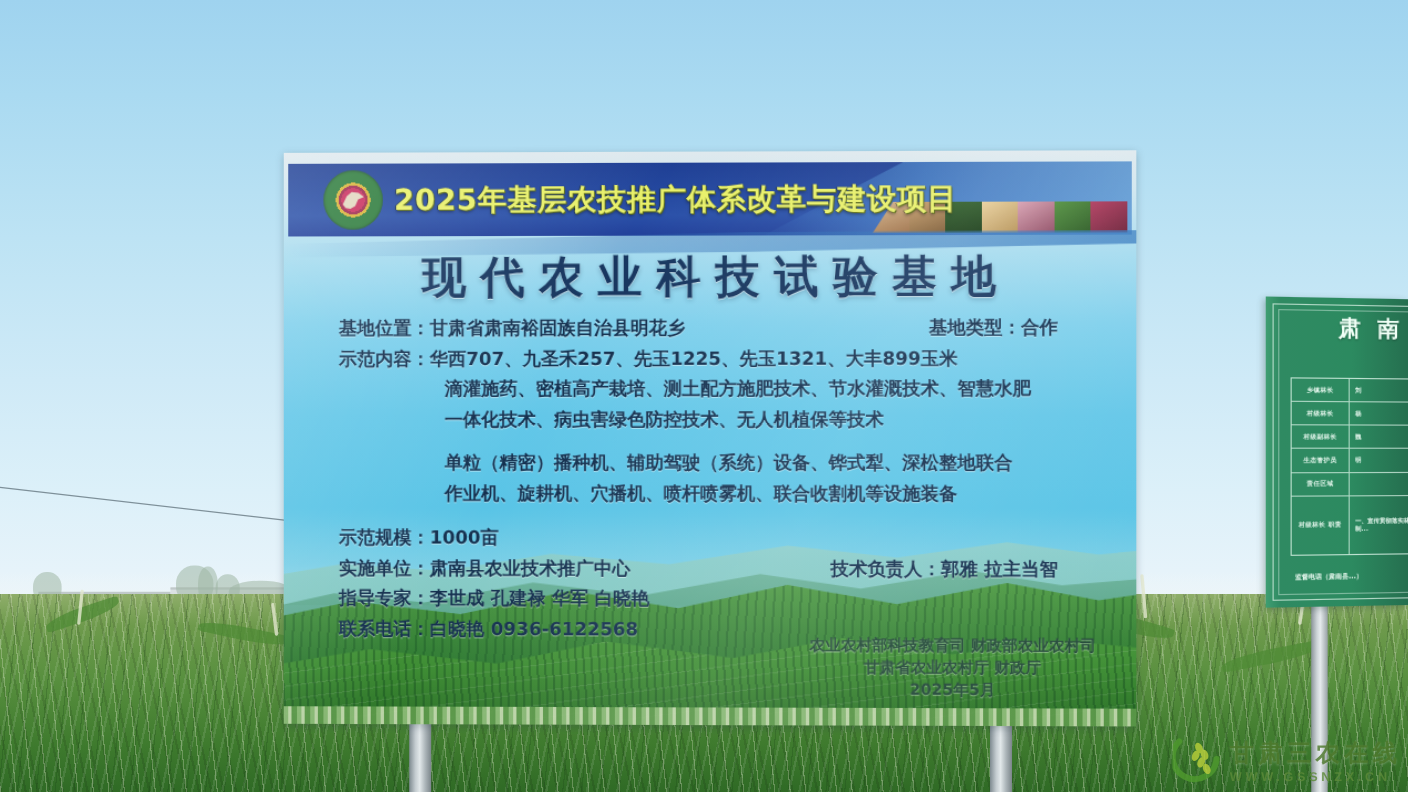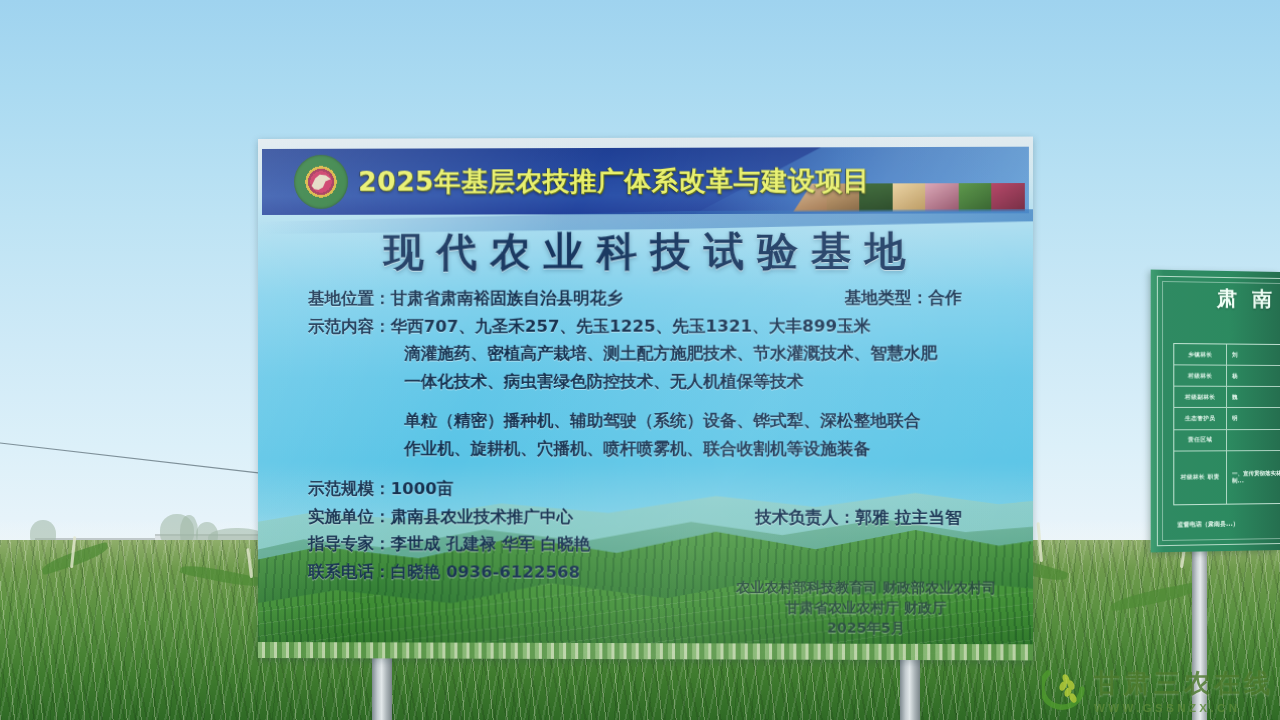--- a/index.html
+++ b/index.html
@@ -257,21 +257,21 @@
 
   
   #watermark {
     position:absolute; right:6px; bottom:6px; z-index: 40;
     display:flex; align-items:center; gap:6px;
     opacity:.82; pointer-events:none;
   }
   .wm-logo { width:46px; height:46px; position:relative; }
   .wm-text { display:flex; flex-direction:column; }
   .wm-main {
-    font-size: 26px; font-weight:700; color:#4f7a2e; letter-spacing:4px;
+    font-size: 22px; font-weight:700; color:#4f7a2e; letter-spacing:4px;
     font-family:"DejaVu Sans","Liberation Sans",sans-serif;
     text-shadow: 0 1px 2px rgba(255,255,255,.3);
     white-space:nowrap;
   }
   .wm-url {
     font-size: 11.5px; font-weight:700; color:#5d8a3a; letter-spacing:3.4px;
     font-family:"Liberation Sans",sans-serif; margin-top:1px; white-space:nowrap;
   }
 </style>
 </head>

